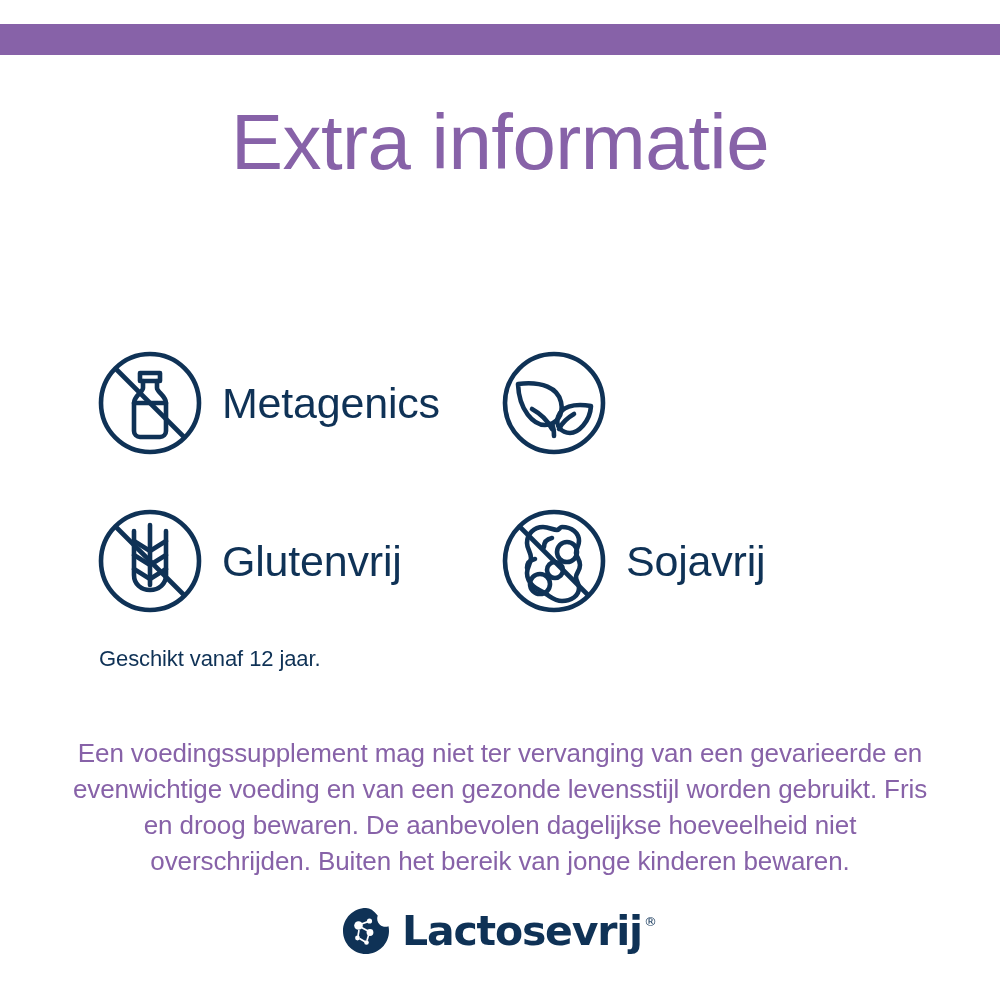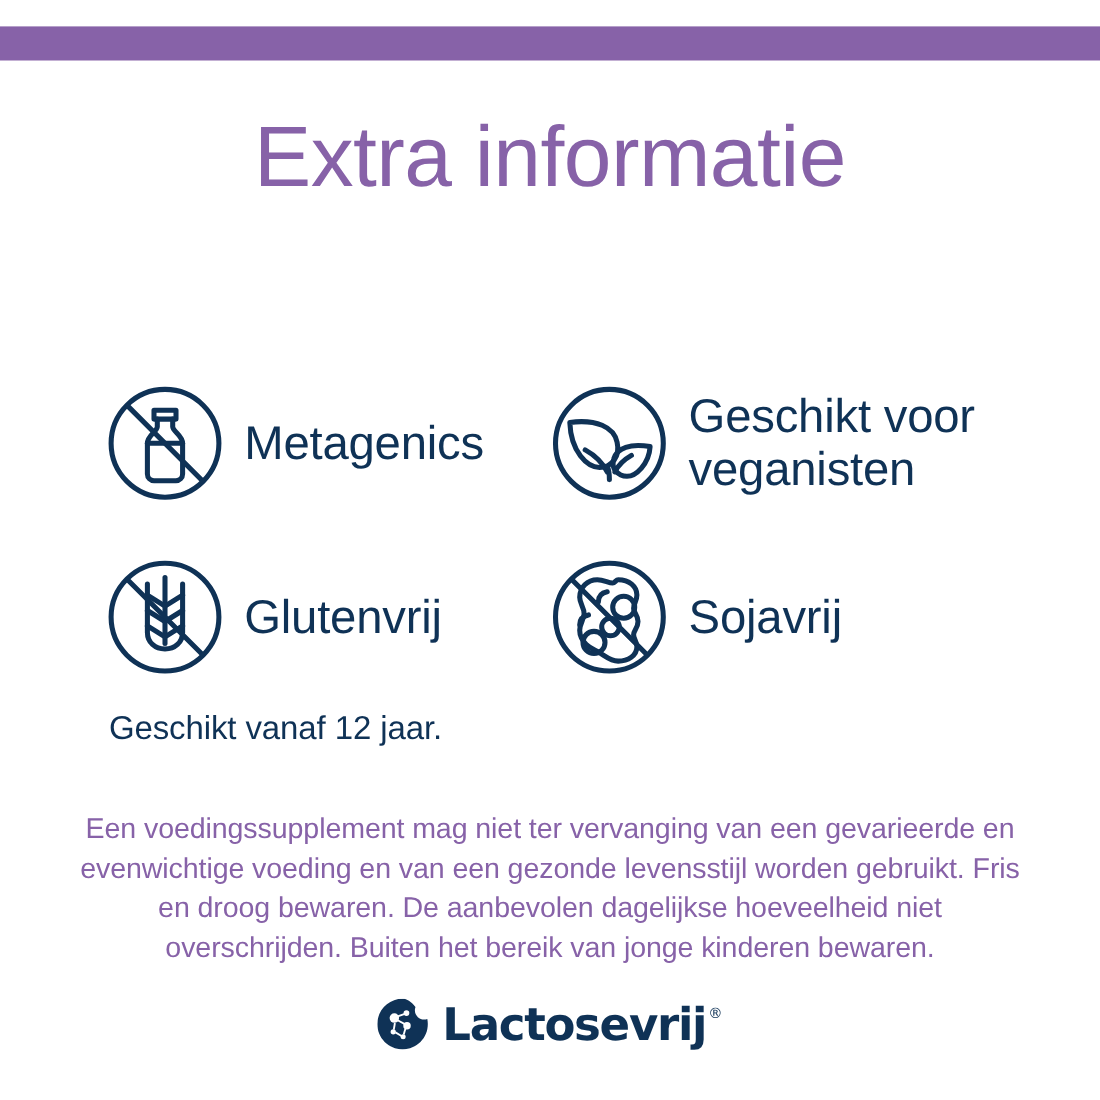--- a/index.html
+++ b/index.html
@@ -85,21 +85,21 @@
   }
   .badge-1 .badge-label { max-width: 330px; }
 
   
   .age-note {
     position: absolute;
     left: 99px;
     top: 622px;
     color: #0F3256;
     font-family: "Liberation Sans", "DejaVu Sans", sans-serif;
-    font-size: 30px;
+    font-size: 22px;
     font-weight: 400;
     letter-spacing: -0.1px;
   }
 
   
   .disclaimer {
     position: absolute;
     left: 60px;
     top: 712px;
     width: 880px;
@@ -182,22 +182,20 @@
           <g fill="none" stroke="#0F3256" stroke-width="4.6" stroke-linecap="round" stroke-linejoin="round">
             <circle cx="54" cy="54" r="49"></circle>
             <path d="M18 35c24-3 40 4 43 18 3 13-5 23-16 23S19 62 18 35z"></path>
             <path d="M91 57c-18-3-30 1-33 11-3 9 4 16 12 16s20-11 21-27z"></path>
             <path d="M32 60c9 5 16 12 20 20"></path>
             <path d="M74 65c-7 4-12 9-15 15"></path>
             <path d="M54 87c0-5 0-8-2-12"></path>
           </g>
         </svg>
       </span>
-      <span class="badge-label">Geschikt voor
-veganisten</span>
     </div>
 
     <div class="badge badge-2">
       <span class="badge-icon">
         <svg viewBox="0 0 108 108" width="108" height="108" xmlns="http://www.w3.org/2000/svg">
           <g fill="none" stroke="#0F3256" stroke-width="4.6" stroke-linecap="round" stroke-linejoin="round">
             <circle cx="54" cy="54" r="49"></circle>
             <path d="M54 18v60"></path>
             <path d="M38 24v44c0 9 7 15 16 15s16-6 16-15V24"></path>
             <path d="M38 34l16 10 16-10"></path>

